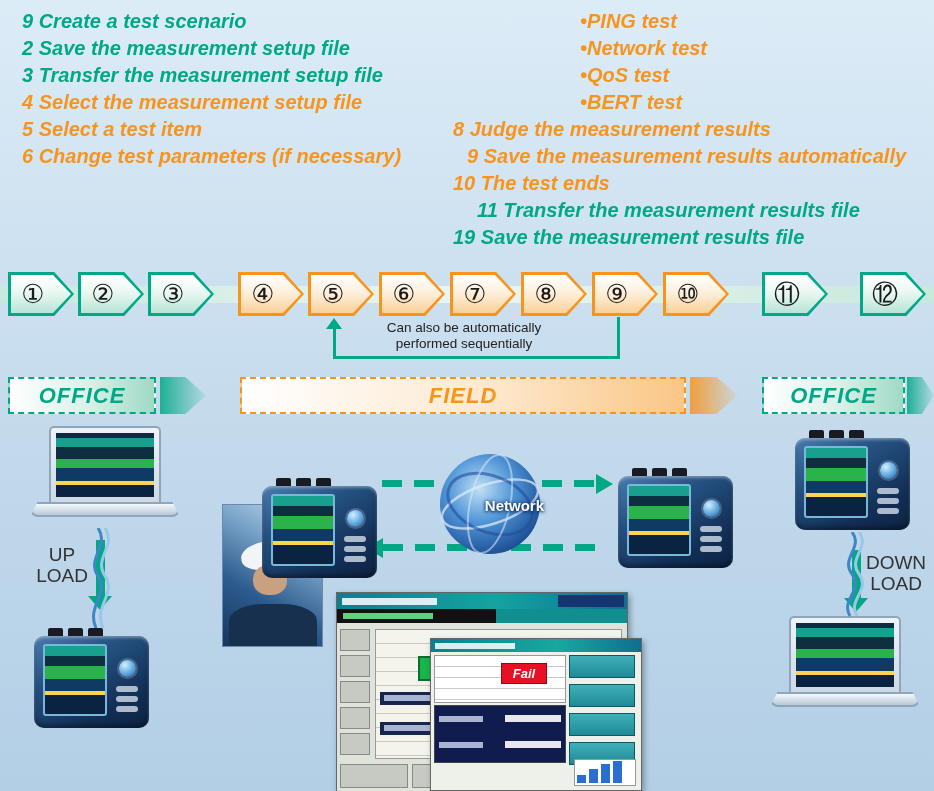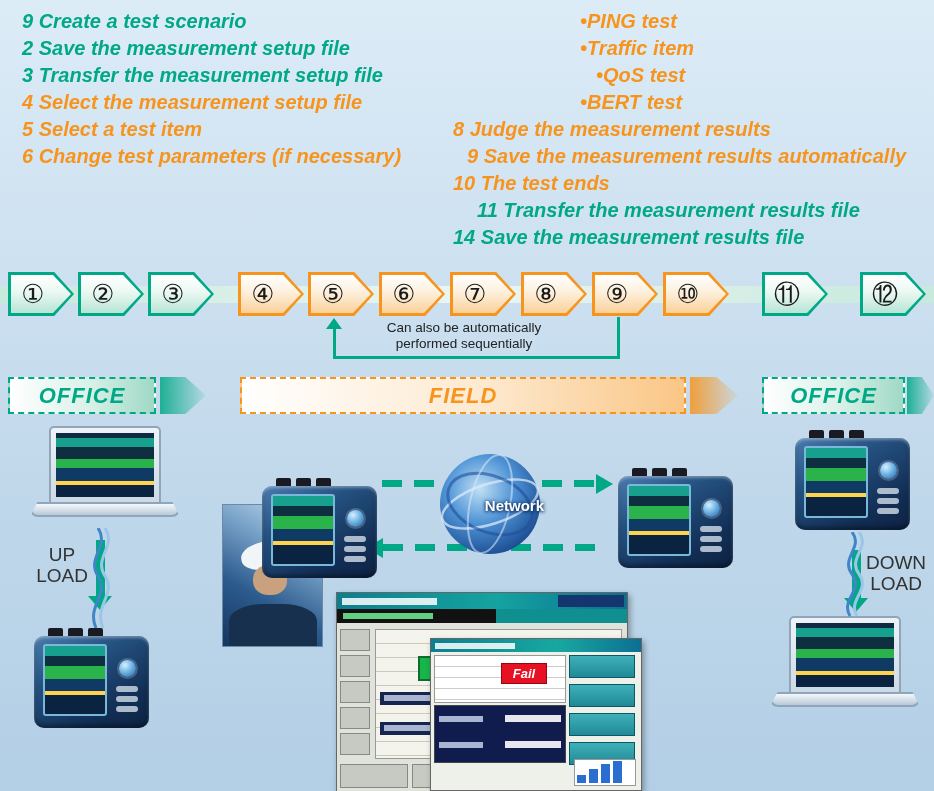--- a/index.html
+++ b/index.html
@@ -111,28 +111,28 @@
 <div class="canvas">
 
   <div class="step green-text" style="left:22px; top:8px;">9 Create a test scenario</div>
   <div class="step green-text" style="left:22px; top:35px;">2 Save the measurement setup file</div>
   <div class="step green-text" style="left:22px; top:62px;">3 Transfer the measurement setup file</div>
   <div class="step orange-text" style="left:22px; top:89px;">4 Select the measurement setup file</div>
   <div class="step orange-text" style="left:22px; top:116px;">5 Select a test item</div>
   <div class="step orange-text" style="left:22px; top:143px;">6 Change test parameters (if necessary)</div>
 
   <div class="step orange-text" style="left:580px; top:8px;">•PING test</div>
-  <div class="step orange-text" style="left:580px; top:35px;">•Traffic item</div>
-  <div class="step orange-text" style="left:596px; top:62px;">•QoS test</div>
+  <div class="step orange-text" style="left:580px; top:35px;">•Network test</div>
+  <div class="step orange-text" style="left:580px; top:62px;">•QoS test</div>
   <div class="step orange-text" style="left:580px; top:89px;">•BERT test</div>
   <div class="step orange-text" style="left:453px; top:116px;">8 Judge the measurement results</div>
   <div class="step orange-text" style="left:453px; top:143px;margin-left:14px;">9 Save the measurement results automatically</div>
   <div class="step orange-text" style="left:453px; top:170px;">10 The test ends</div>
   <div class="step green-text" style="left:453px; top:197px;margin-left:24px;">11 Transfer the measurement results file</div>
-  <div class="step green-text" style="left:453px; top:224px;">14 Save the measurement results file</div>
+  <div class="step green-text" style="left:453px; top:224px;">19 Save the measurement results file</div>
 
   <div class="flow-band"></div>
 
   <div class="badge green" style="left:8px;">
       <div class="shape"></div>
       <div class="inner"></div>
       <span class="num">①</span>
     </div>
   <div class="badge green" style="left:78px;">
       <div class="shape"></div>

